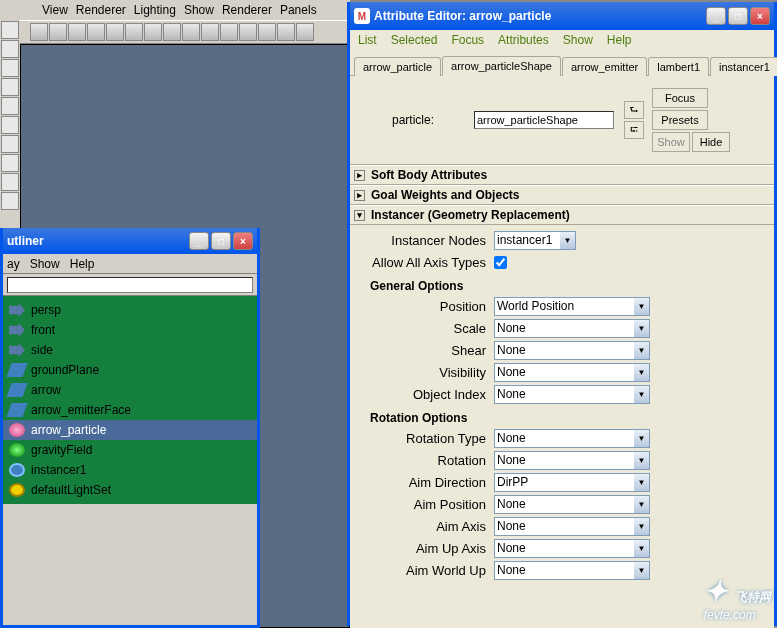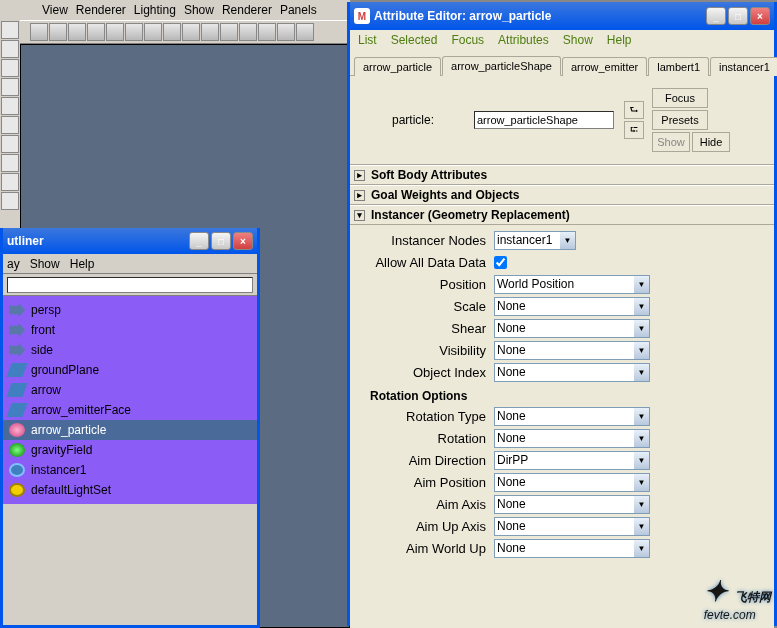--- a/index.html
+++ b/index.html
@@ -19,21 +19,21 @@
 
 .outliner { position: absolute; left: 0; top: 228px; width: 260px; height: 400px; background: #d4d0c8; border: 3px solid #0055ea; border-top: none; }
 .outliner-title { height: 26px; background: linear-gradient(#3b77dd,#0055ea); color: #fff; display: flex; align-items: center; padding: 0 4px; font-weight: bold; }
 .outliner-title .t { flex: 1; }
 .win-btns { display: flex; gap: 2px; }
 .win-btn { width: 20px; height: 18px; background: linear-gradient(#f5f5f5,#c8c8c8); border: 1px solid #888; border-radius: 3px; display: flex; align-items: center; justify-content: center; font-size: 10px; font-weight: bold; }
 .win-btn.close { background: linear-gradient(#f08080,#d04040); color: #fff; }
 .outliner-menus { height: 20px; background: #d4d0c8; display: flex; align-items: center; gap: 10px; padding-left: 4px; border-bottom: 1px solid #808080; }
 .outliner-filter { height: 22px; border-bottom: 1px solid #808080; display: flex; align-items: center; padding: 0 4px; }
 .outliner-filter input { flex: 1; height: 16px; border: 1px inset #808080; background: #fff; font-size: 11px; }
-.outliner-list { background: #8b5cf6; padding: 4px 0; }
+.outliner-list { background: #15803d; padding: 4px 0; }
 .ol-item { display: flex; align-items: center; height: 20px; padding-left: 6px; gap: 6px; }
 .ol-item.selected { background: #4a6b9a; color: #fff; }
 .ol-icon { width: 16px; height: 14px; display: inline-block; }
 .cam-icon { background: #5878a8; clip-path: polygon(0 20%, 60% 20%, 60% 0, 100% 50%, 60% 100%, 60% 80%, 0 80%); }
 .mesh-icon { background: #4080c0; transform: skewX(-20deg); }
 .field-icon { background: radial-gradient(#80ff80,#008000); border-radius: 50%; }
 .particle-icon { background: radial-gradient(#ffb0d0,#d04080); border-radius: 50%; }
 .inst-icon { background: #4080c0; border-radius: 50%; border: 2px solid #80c0ff; }
 .set-icon { background: #f0d000; border-radius: 50%; border: 2px solid #a08000; }
 
@@ -62,21 +62,21 @@
 .section-head .tw { width: 11px; height: 11px; border: 1px solid #808080; background: #ece9d8; display: flex; align-items: center; justify-content: center; font-size: 9px; line-height: 1; }
 .section-body { padding: 4px 0 8px 0; }
 .sub-head { font-weight: bold; padding: 6px 0 2px 20px; }
 .form-row { display: flex; align-items: center; height: 22px; }
 .form-row .lbl { width: 136px; text-align: right; margin-right: 8px; font-size: 13px; }
 .form-row select, .form-row .sel { width: 156px; height: 19px; border: 1px solid #7f9db9; background: #fff; font-size: 11px; padding-left: 2px; display:flex;align-items:center;justify-content:space-between; }
 .form-row .sel .arrow { width: 15px; height: 17px; background: linear-gradient(#e8f0f8,#b8c8dd); display:flex;align-items:center;justify-content:center;font-size:8px; }
 .form-row .sel.short { width: 82px; }
 .form-row input[type="checkbox"]{ width:13px;height:13px; }
 
-.watermark { position: absolute; right: 6px; bottom: 6px; color: #000000; font-size: 18px; font-style: italic; text-shadow: 0 0 4px #4080c0; opacity: 0.9; pointer-events: none; }
+.watermark { position: absolute; right: 6px; bottom: 6px; color: #ffffff; font-size: 18px; font-style: italic; text-shadow: 0 0 4px #4080c0; opacity: 0.9; pointer-events: none; }
 .watermark .w { font-size: 28px; font-weight: bold; }
 </style>
 </head>
 <body>
 
 <div class="viewport-bg">
   <div class="vp-menus">
     <span>View</span>
     <span>Renderer</span>
     <span>Lighting</span>
@@ -239,24 +239,25 @@
     </div>
     <div class="section-body">
       <div class="form-row">
         <span class="lbl">Instancer Nodes</span>
         <div class="sel short">
             <span>instancer1</span>
             <span class="arrow">▼</span>
           </div>
       </div>
       <div class="form-row">
-        <span class="lbl">Allow All Data Data</span>
+        <span class="lbl">Allow All Axis Types</span>
         <input type="checkbox" checked="" style="">
       </div>
 
+      <div class="sub-head">General Options</div>
       <div id="general-rows">
           <div class="form-row">
             <span class="lbl">Position</span>
       <div class="sel">
               <span>World Position</span>
               <span class="arrow">▼</span>
             </div>
           </div>
           <div class="form-row">
             <span class="lbl">Scale</span>

